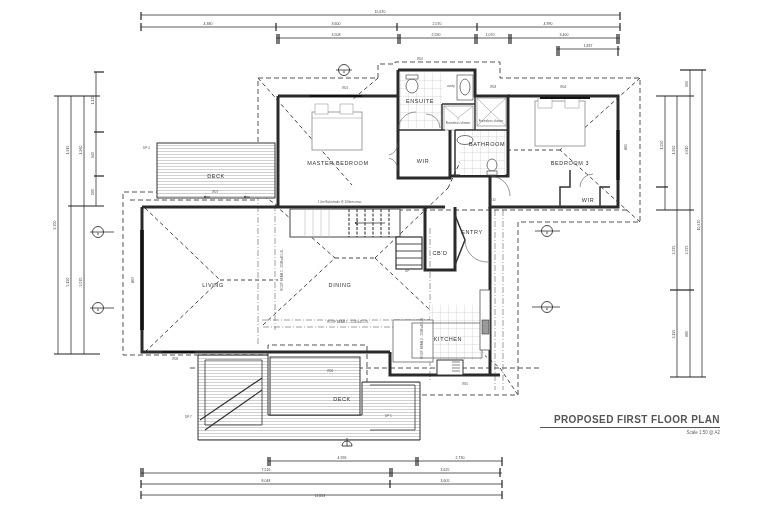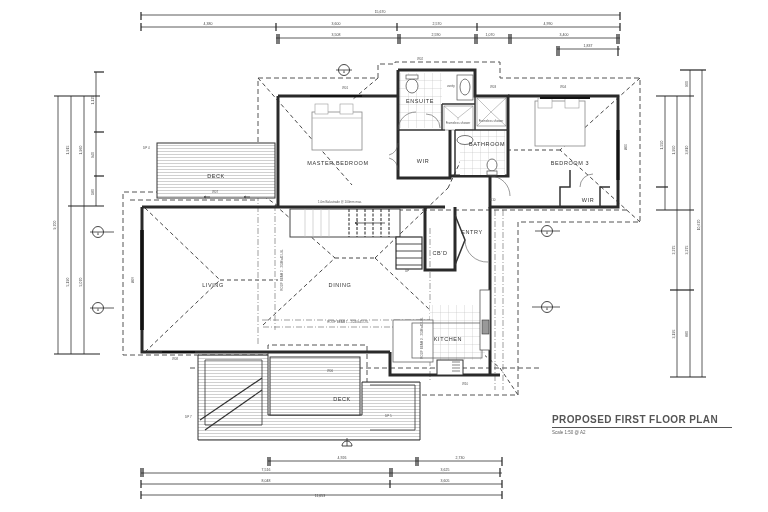--- a/index.html
+++ b/index.html
@@ -11,21 +11,21 @@
   .dash { fill:none; stroke:#555; stroke-width:1; stroke-dasharray:5 3; }
   .dashdot { fill:none; stroke:#777; stroke-width:0.7; stroke-dasharray:6 2 1 2; }
   .hip { fill:none; stroke:#333; stroke-width:0.9; stroke-dasharray:4 3; }
   .dim { stroke:#333; stroke-width:0.8; fill:none; }
   .tick { stroke:#222; stroke-width:1.2; }
   .deckfill { fill:url(#deckHatch); stroke:#333; stroke-width:1; }
   .tile { fill:url(#tileGrid); stroke:none; }
   .room-label { font-size:5.5px; fill:#333; letter-spacing:0.6px; font-family:"Liberation Sans", sans-serif; }
   .dim-label { font-size:3.5px; fill:#444; font-family:"Liberation Sans", sans-serif; }
   .tiny { font-size:3px; fill:#555; font-family:"Liberation Sans", sans-serif; }
-  .title-block { position:absolute; left:552px; top:414px; width:180px; text-align:left; }
+  .title-block { position:absolute; left:540px; top:414px; width:180px; text-align:right; }
   .plan-title { font-size:10px; font-weight:bold; color:#555; letter-spacing:0.4px; border-bottom:1.5px solid #555; padding-bottom:2px; font-family:"Liberation Sans", sans-serif; }
   .plan-scale { font-size:4.5px; color:#666; margin-top:2px; font-family:"Liberation Sans", sans-serif; }
 </style>
 </head>
 <body>
 
 <svg id="plan" viewBox="0 0 768 512" xmlns="http://www.w3.org/2000/svg">
   <defs>
     <pattern id="deckHatch" width="4" height="3" patternUnits="userSpaceOnUse">
       <rect width="4" height="3" fill="#fff"></rect>

